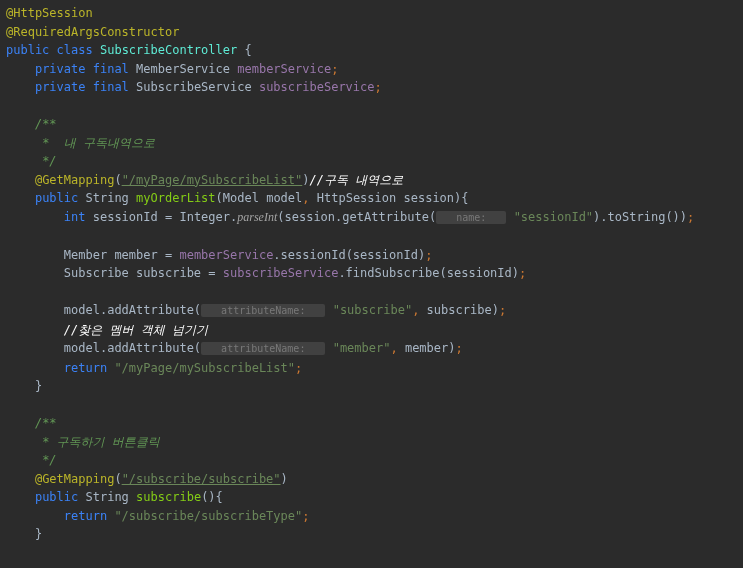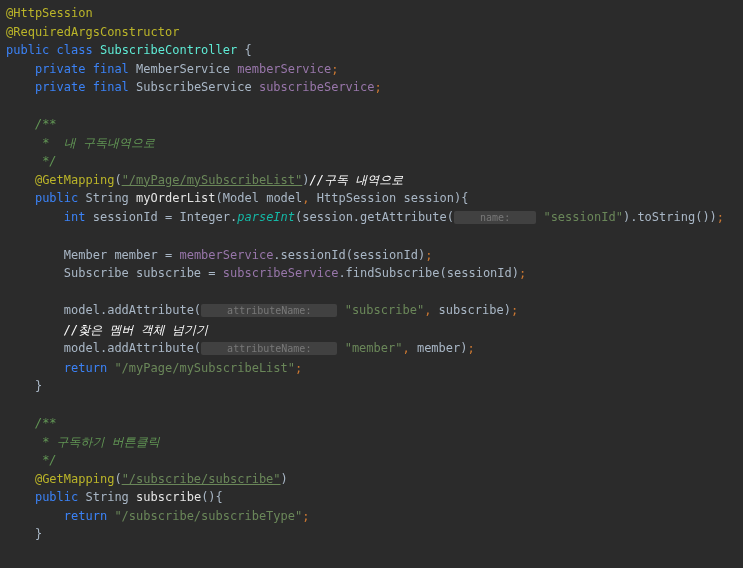--- a/index.html
+++ b/index.html
@@ -13,27 +13,27 @@
       width: 743px;
       height: 568px;
       overflow: hidden;
     }
     .line { white-space: pre; padding: 0 6px; }
     .annotation { color: #bbb529; }
     .keyword { color: #3b82f6; }
     .classname { color: #5eead4; }
     .field { color: #9876aa; }
     .identifier { color: #a9b7c6; }
-    .method { color: #e5e5e5; }
-    .method-static { color: #14b8a6; font-style: italic; }
+    .method { color: #84cc16; }
+    .method-static { color: #a3a3a3; font-style: italic; font-family: Liberation Serif, serif; }
     .string { color: #6a8759; }
     .string-link { color: #6a8759; text-decoration: underline; }
     .comment { color: #ffffff; font-style: italic; }
     .comment-doc { color: #629755; font-style: italic; }
-    .param-hint { color: #787878; font-size: 10px; background: #414141; padding: 1px 20px; border-radius: 2px; font-style: normal; }
+    .param-hint { color: #787878; font-size: 10px; background: #414141; padding: 1px 14px; border-radius: 2px; font-style: normal; }
     .semi { color: #cc7832; }
     .paren { color: #a9b7c6; }
     .brace { color: #a9b7c6; }
   </style>
 </head>
 <body>
 
 <div>
 <div class="line"><span class="annotation">@HttpSession</span></div>
 <div class="line"><span class="annotation">@RequiredArgsConstructor</span></div>

